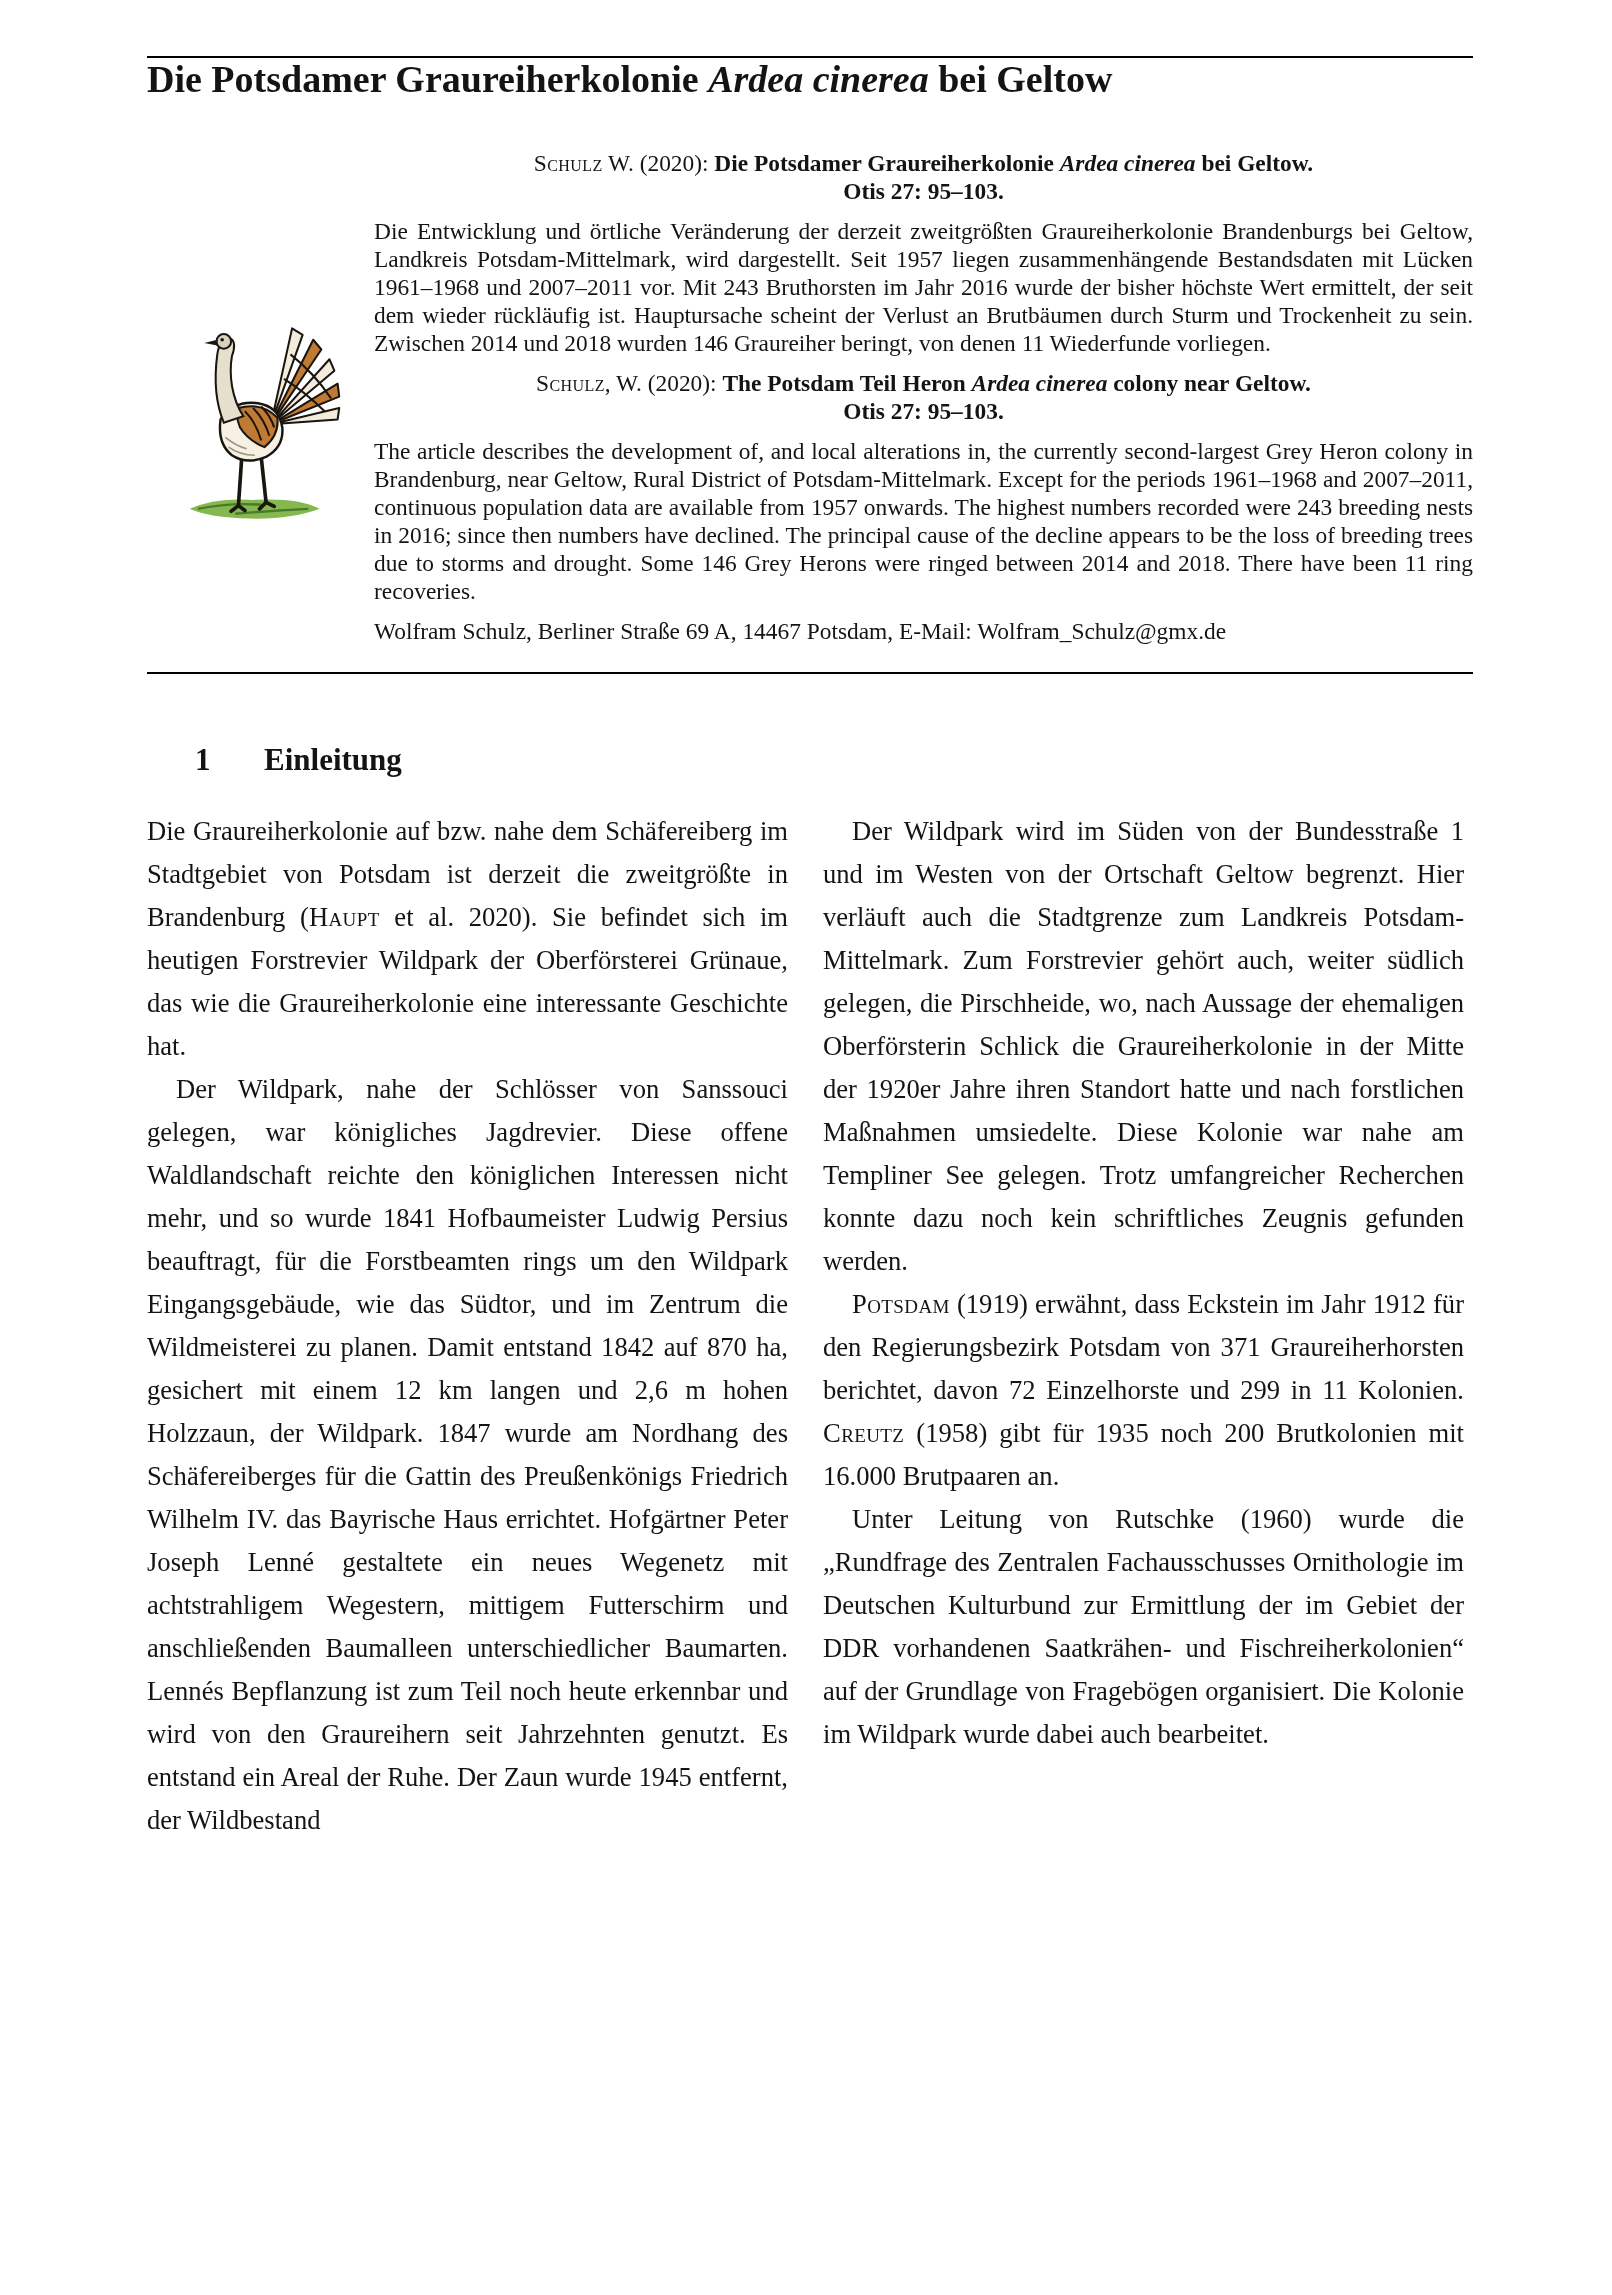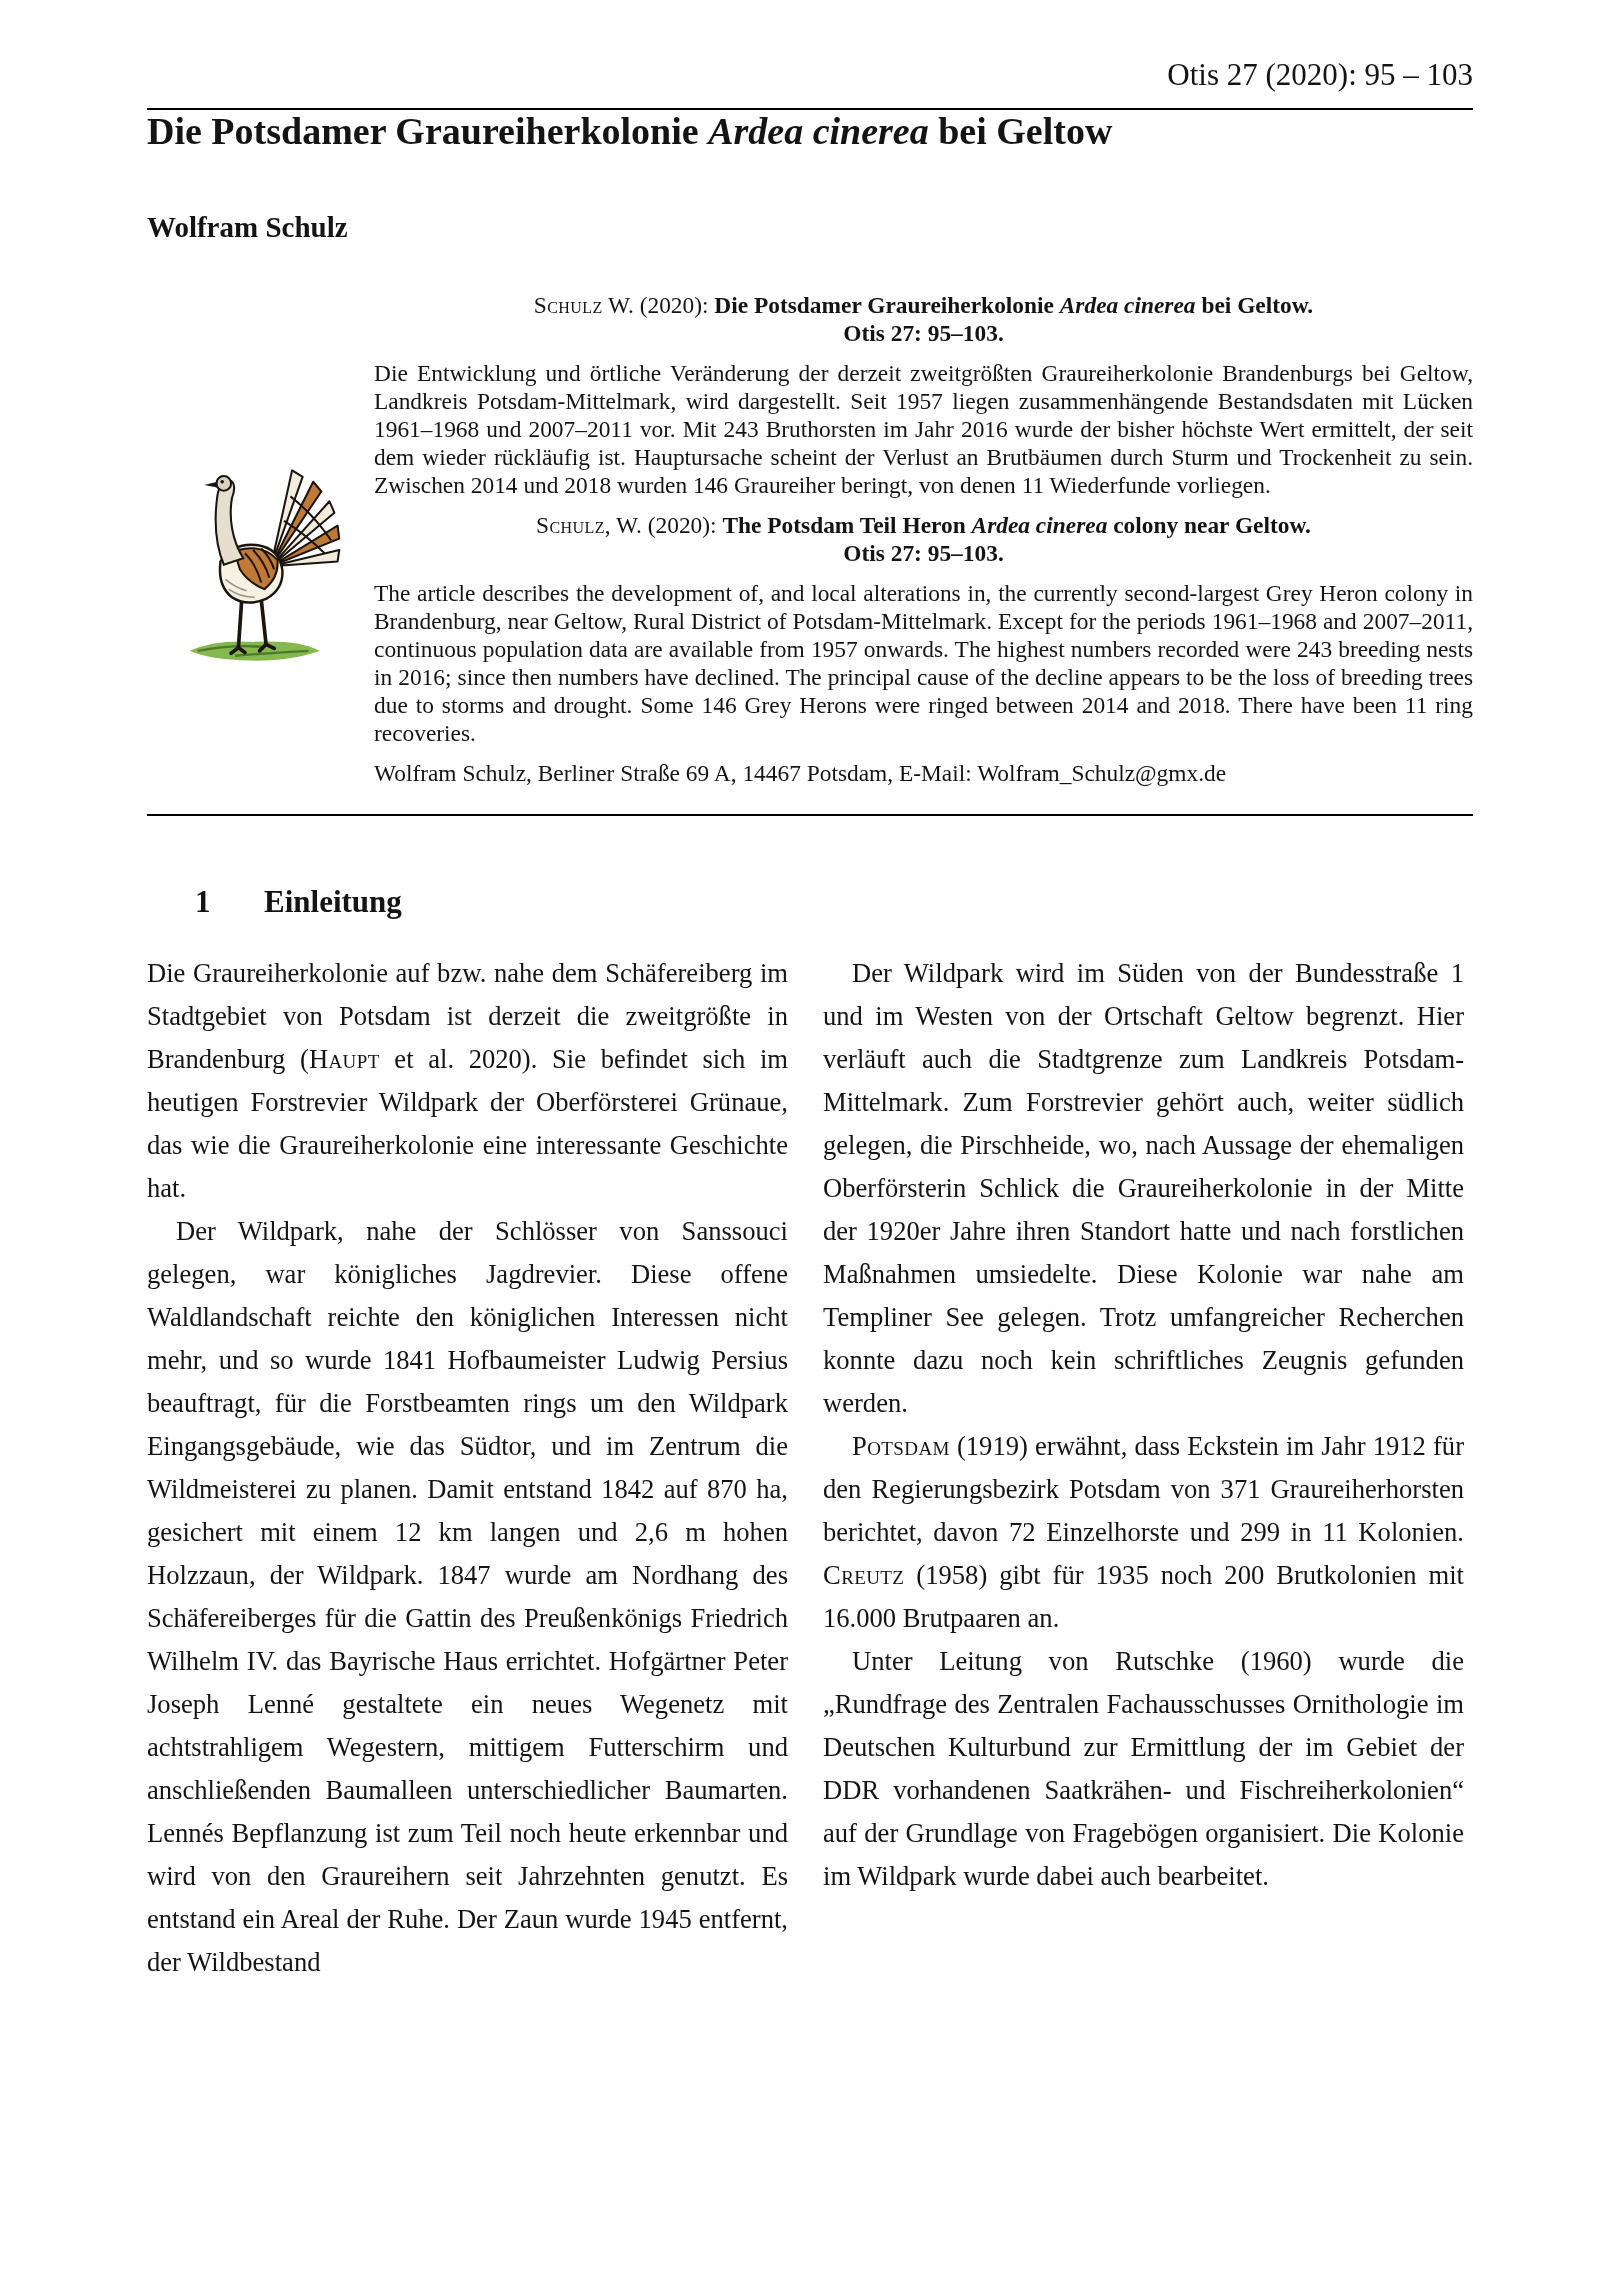--- a/index.html
+++ b/index.html
@@ -41,27 +41,25 @@
   .st-i  { font-style:italic; }
   .st-bi { font-weight:700; font-style:italic; }
   .st-sc { font-variant:small-caps; letter-spacing:0.4px; }
 </style>
 </head>
 <body>
 
 <div class="page">
 
   <header>
-    <div class="running-head">Otis 27 (2020): 95 – 103</div>
     <hr class="rule">
   </header>
 
   <h1 class="title"><span>Die Potsdamer Graureiherkolonie </span><span class="st-i">Ardea cinerea</span><span> bei Geltow</span></h1>
 
-  <div class="author">Wolfram Schulz</div>
 
   <section class="abstract-region">
 
     <div class="logo">
       <svg viewBox="0 0 210 278" width="171" height="226" aria-hidden="true">
 
         <path d="M24 252 Q55 238 102 241 Q158 238 184 252 Q150 265 98 264 Q48 263 24 252 Z" fill="#85b84e"></path>
         <path d="M34 252 Q75 244 112 247 M80 258 Q130 254 170 252" stroke="#4c7a2b" stroke-width="3" fill="none"></path>
 
         <g stroke="#1a150f" stroke-width="2.5" stroke-linejoin="round">

